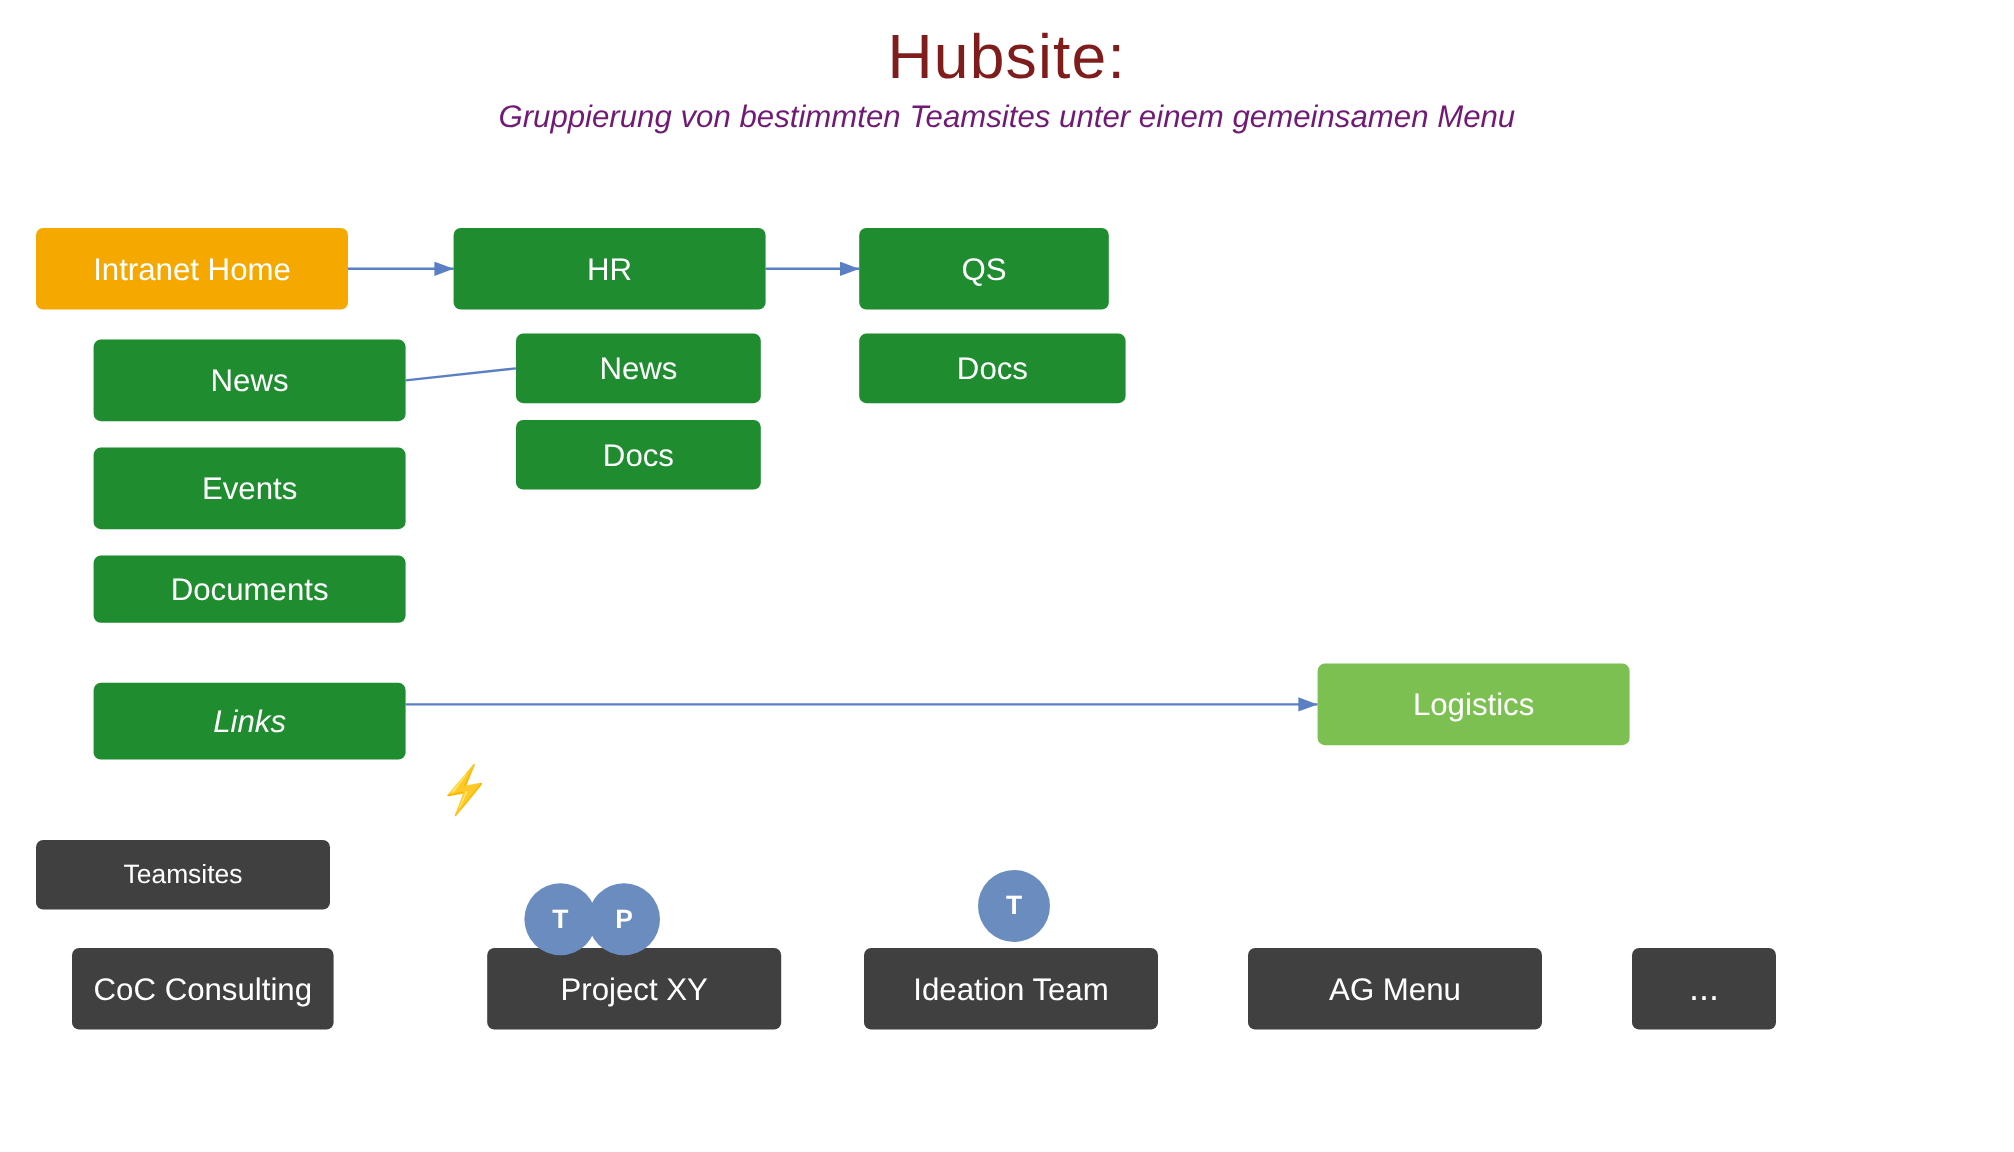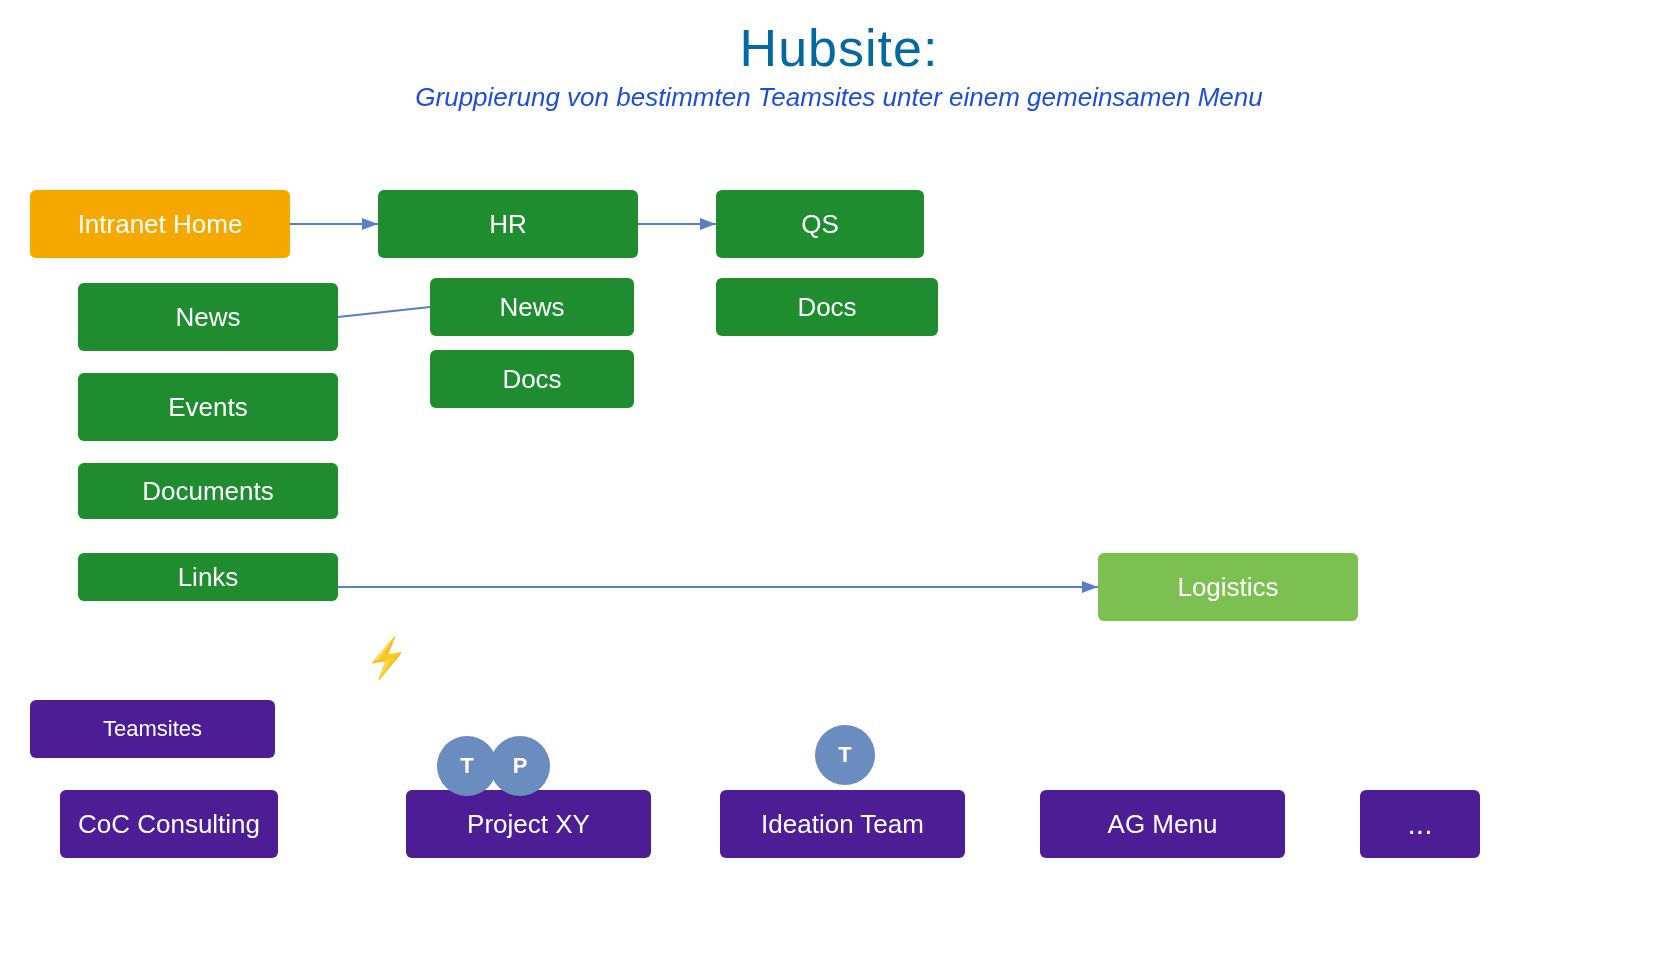--- a/index.html
+++ b/index.html
@@ -9,29 +9,29 @@
       width: 1678px;
       height: 960px;
       overflow: hidden;
       position: relative;
     }
 
     .page-title {
       text-align: center;
       font-size: 52px;
       font-weight: 300;
-      color: #0369a1;
+      color: #7f1d1d;
       padding-top: 18px;
       letter-spacing: 1px;
     }
 
     .page-subtitle {
       text-align: center;
       font-size: 26px;
-      color: #1d4ed8;
+      color: #701a75;
       font-style: italic;
       margin-top: 4px;
       font-weight: 300;
     }
 
     .diagram-area {
       position: absolute;
       top: 130px;
       left: 0;
       width: 1678px;
@@ -48,21 +48,21 @@
       font-size: 26px;
       font-weight: 400;
       color: #fff;
       text-align: center;
       padding: 0 10px;
     }
 
     .box-orange { background: #F5A800; }
     .box-green-dark { background: #1E8C2F; }
     .box-green-light { background: #7DC052; }
-    .box-blue { background: #4c1d95; }
+    .box-blue { background: #404040; }
 
     
     .connector-svg {
       position: absolute;
       top: 0;
       left: 0;
       width: 1678px;
       height: 830px;
       pointer-events: none;
     }
@@ -134,21 +134,21 @@
   </div>
 
   <div class="box box-green-dark" style="left:78px;top:243px;width:260px;height:68px;text-align:right;">
     <span>Events</span>
   </div>
 
   <div class="box box-green-dark" style="left:78px;top:333px;width:260px;height:56px;">
     <span>Documents</span>
   </div>
 
-  <div class="box box-green-dark" style="left:78px;top:423px;width:260px;height:48px;">
+  <div class="box box-green-dark" style="left:78px;top:439px;width:260px;height:64px;font-style:italic;">
     <span>Links</span>
   </div>
 
   <div class="box box-green-dark" style="left:430px;top:148px;width:204px;height:58px;">
     <span>News</span>
   </div>
 
   <div class="box box-green-dark" style="left:430px;top:220px;width:204px;height:58px;">
     <span>Docs</span>
   </div>

